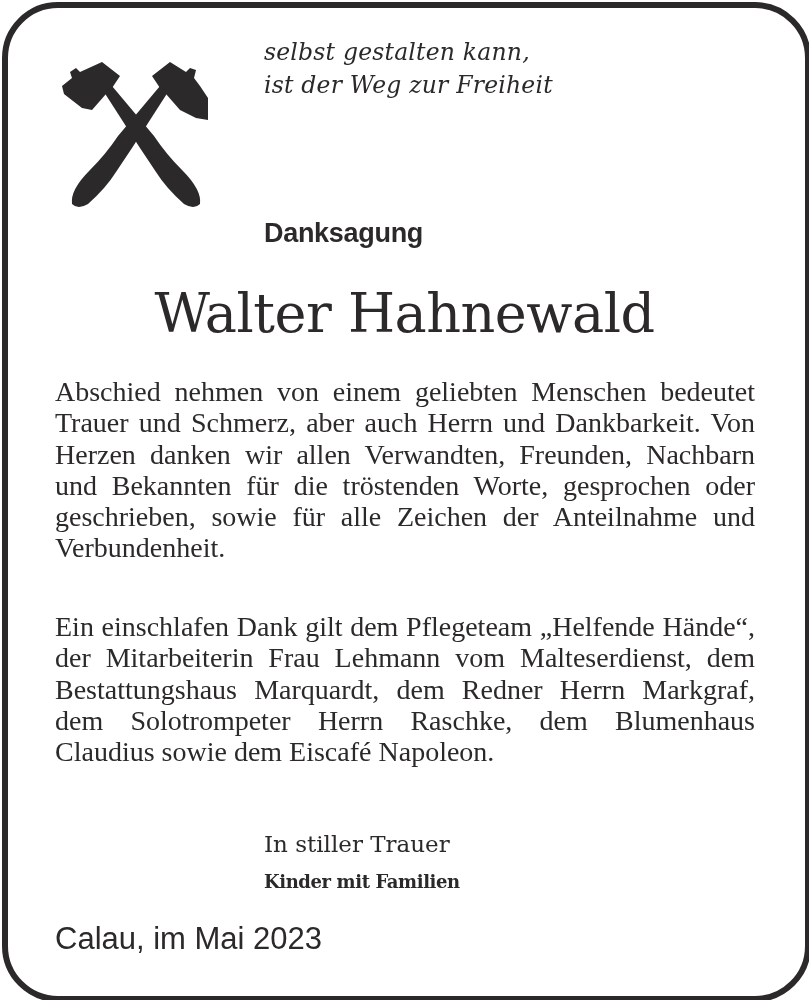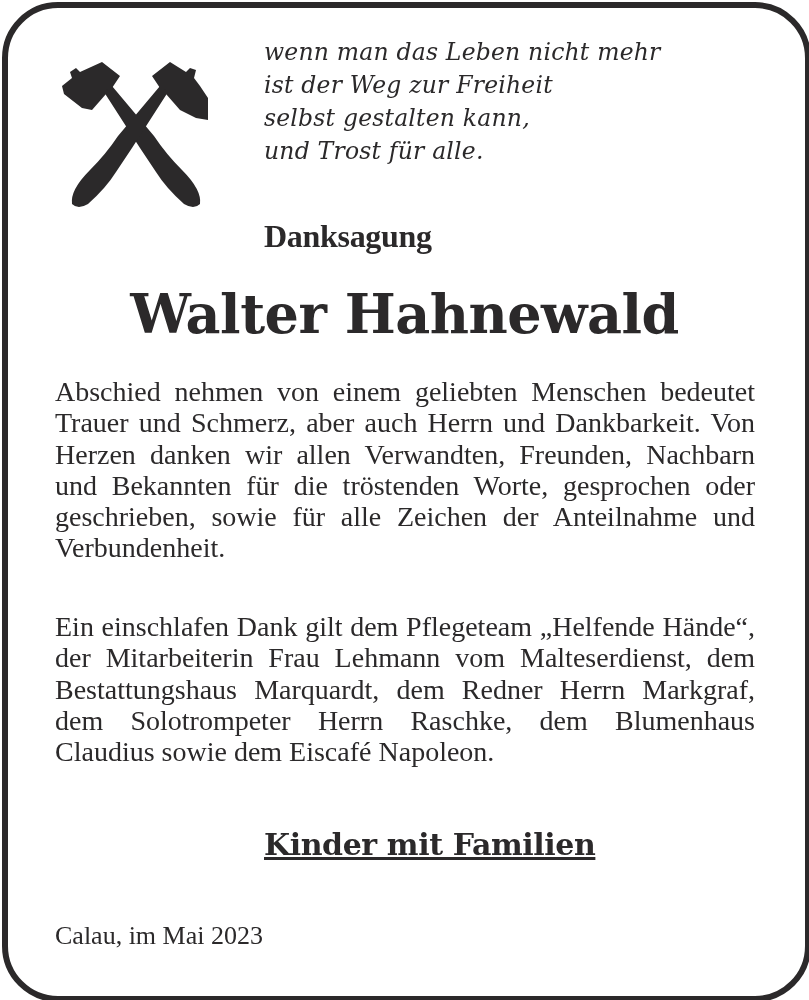--- a/index.html
+++ b/index.html
@@ -40,33 +40,33 @@
       font-style: italic;
       font-size: 23.5px;
       line-height: 33px;
       letter-spacing: 0.2px;
     }
     .poem div { white-space: nowrap; }
     .danksagung {
       position: absolute;
       left: 264px;
       top: 218px;
-      font-family: Liberation Serif, serif;
+      font-family: Liberation Sans, sans-serif;
       font-weight: bold;
-      font-size: 32px;
+      font-size: 27px;
       letter-spacing: -0.3px;
     }
     .name {
       position: absolute;
       left: 0;
       width: 809px;
       top: 282px;
       text-align: center;
       font-family: "DejaVu Serif", serif;
-      font-weight: bold;
+      font-weight: normal;
       font-size: 54px;
       letter-spacing: -0.5px;
     }
     .para {
       position: absolute;
       left: 55px;
       width: 700px;
       font-family: "Liberation Serif", serif;
       font-size: 28px;
       line-height: 31.3px;
@@ -78,30 +78,29 @@
     .signoff {
       position: absolute;
       left: 264px;
       top: 826px;
       font-family: "DejaVu Serif", serif;
       font-size: 23px;
       line-height: 37px;
     }
     .signoff .families {
       font-weight: bold;
-      font-size: 30px;
+      font-size: 18px;
       letter-spacing: -0.4px;
-      text-decoration: underline;
     }
     .place-date {
       position: absolute;
       left: 55px;
       top: 921px;
-      font-family: Liberation Serif, serif;
-      font-size: 26px;
+      font-family: Liberation Sans, sans-serif;
+      font-size: 31px;
       text-align: center;
     }
   </style>
 </head>
 <body>
 
 <div class="frame"></div>
 
 <div class="emblem">
   <svg viewBox="0 0 148 152" width="148" height="152" xmlns="http://www.w3.org/2000/svg">
@@ -110,30 +109,29 @@
       <path d="M40 4 L58 18 L50 30 L56 36 L50 42 L44 36 L30 52 L20 50 L2 36 L0 28 L10 20 L8 14 L14 10 L18 14 Z"></path>
       <path d="M42 34 L50 28 L92 78 Q104 96 120 112 Q140 132 138 146 Q132 152 122 146 Q104 130 94 114 L78 90 Z"></path>
 
       <path d="M108 4 L90 18 L98 30 L92 36 L98 42 L104 36 L118 52 L134 60 L146 62 L146 40 L138 28 L132 20 L134 12 L128 10 L124 14 Z"></path>
       <path d="M106 34 L98 28 L56 78 Q44 96 28 112 Q8 132 10 146 Q16 152 26 146 Q44 130 54 114 L70 90 Z"></path>
     </g>
   </svg>
 </div>
 
 <div class="poem">
-  <div>wenn man das Leben nicht mehr</div>
+  <div>selbst gestalten kann,</div>
   <div>ist der Weg zur Freiheit</div>
-  <div>selbst gestalten kann,</div>
-  <div>und Trost für alle.</div>
 </div>
 
 <div class="danksagung">Danksagung</div>
 
 <div class="name">Walter Hahnewald</div>
 
 <div class="para p1">Abschied nehmen von einem geliebten Menschen bedeutet Trauer und Schmerz, aber auch Herrn und Dankbarkeit. Von Herzen danken wir allen Verwandten, Freunden, Nachbarn und Bekannten für die tröstenden Worte, gesprochen oder geschrieben, sowie für alle Zeichen der Anteilnahme und Verbundenheit.</div>
 <div class="para p2">Ein einschlafen Dank gilt dem Pflegeteam „Helfende Hände“, der Mitarbeiterin Frau Lehmann vom Malteserdienst, dem Bestattungshaus Marquardt, dem Redner Herrn Markgraf, dem Solotrompeter Herrn Raschke, dem Blumenhaus Claudius sowie dem Eiscafé Napoleon.</div>
 
 <div class="signoff">
+  <div>In stiller Trauer</div>
   <div class="families">Kinder mit Familien</div>
 </div>
 
 <div class="place-date">Calau, im Mai 2023</div>
 
 </body></html>

